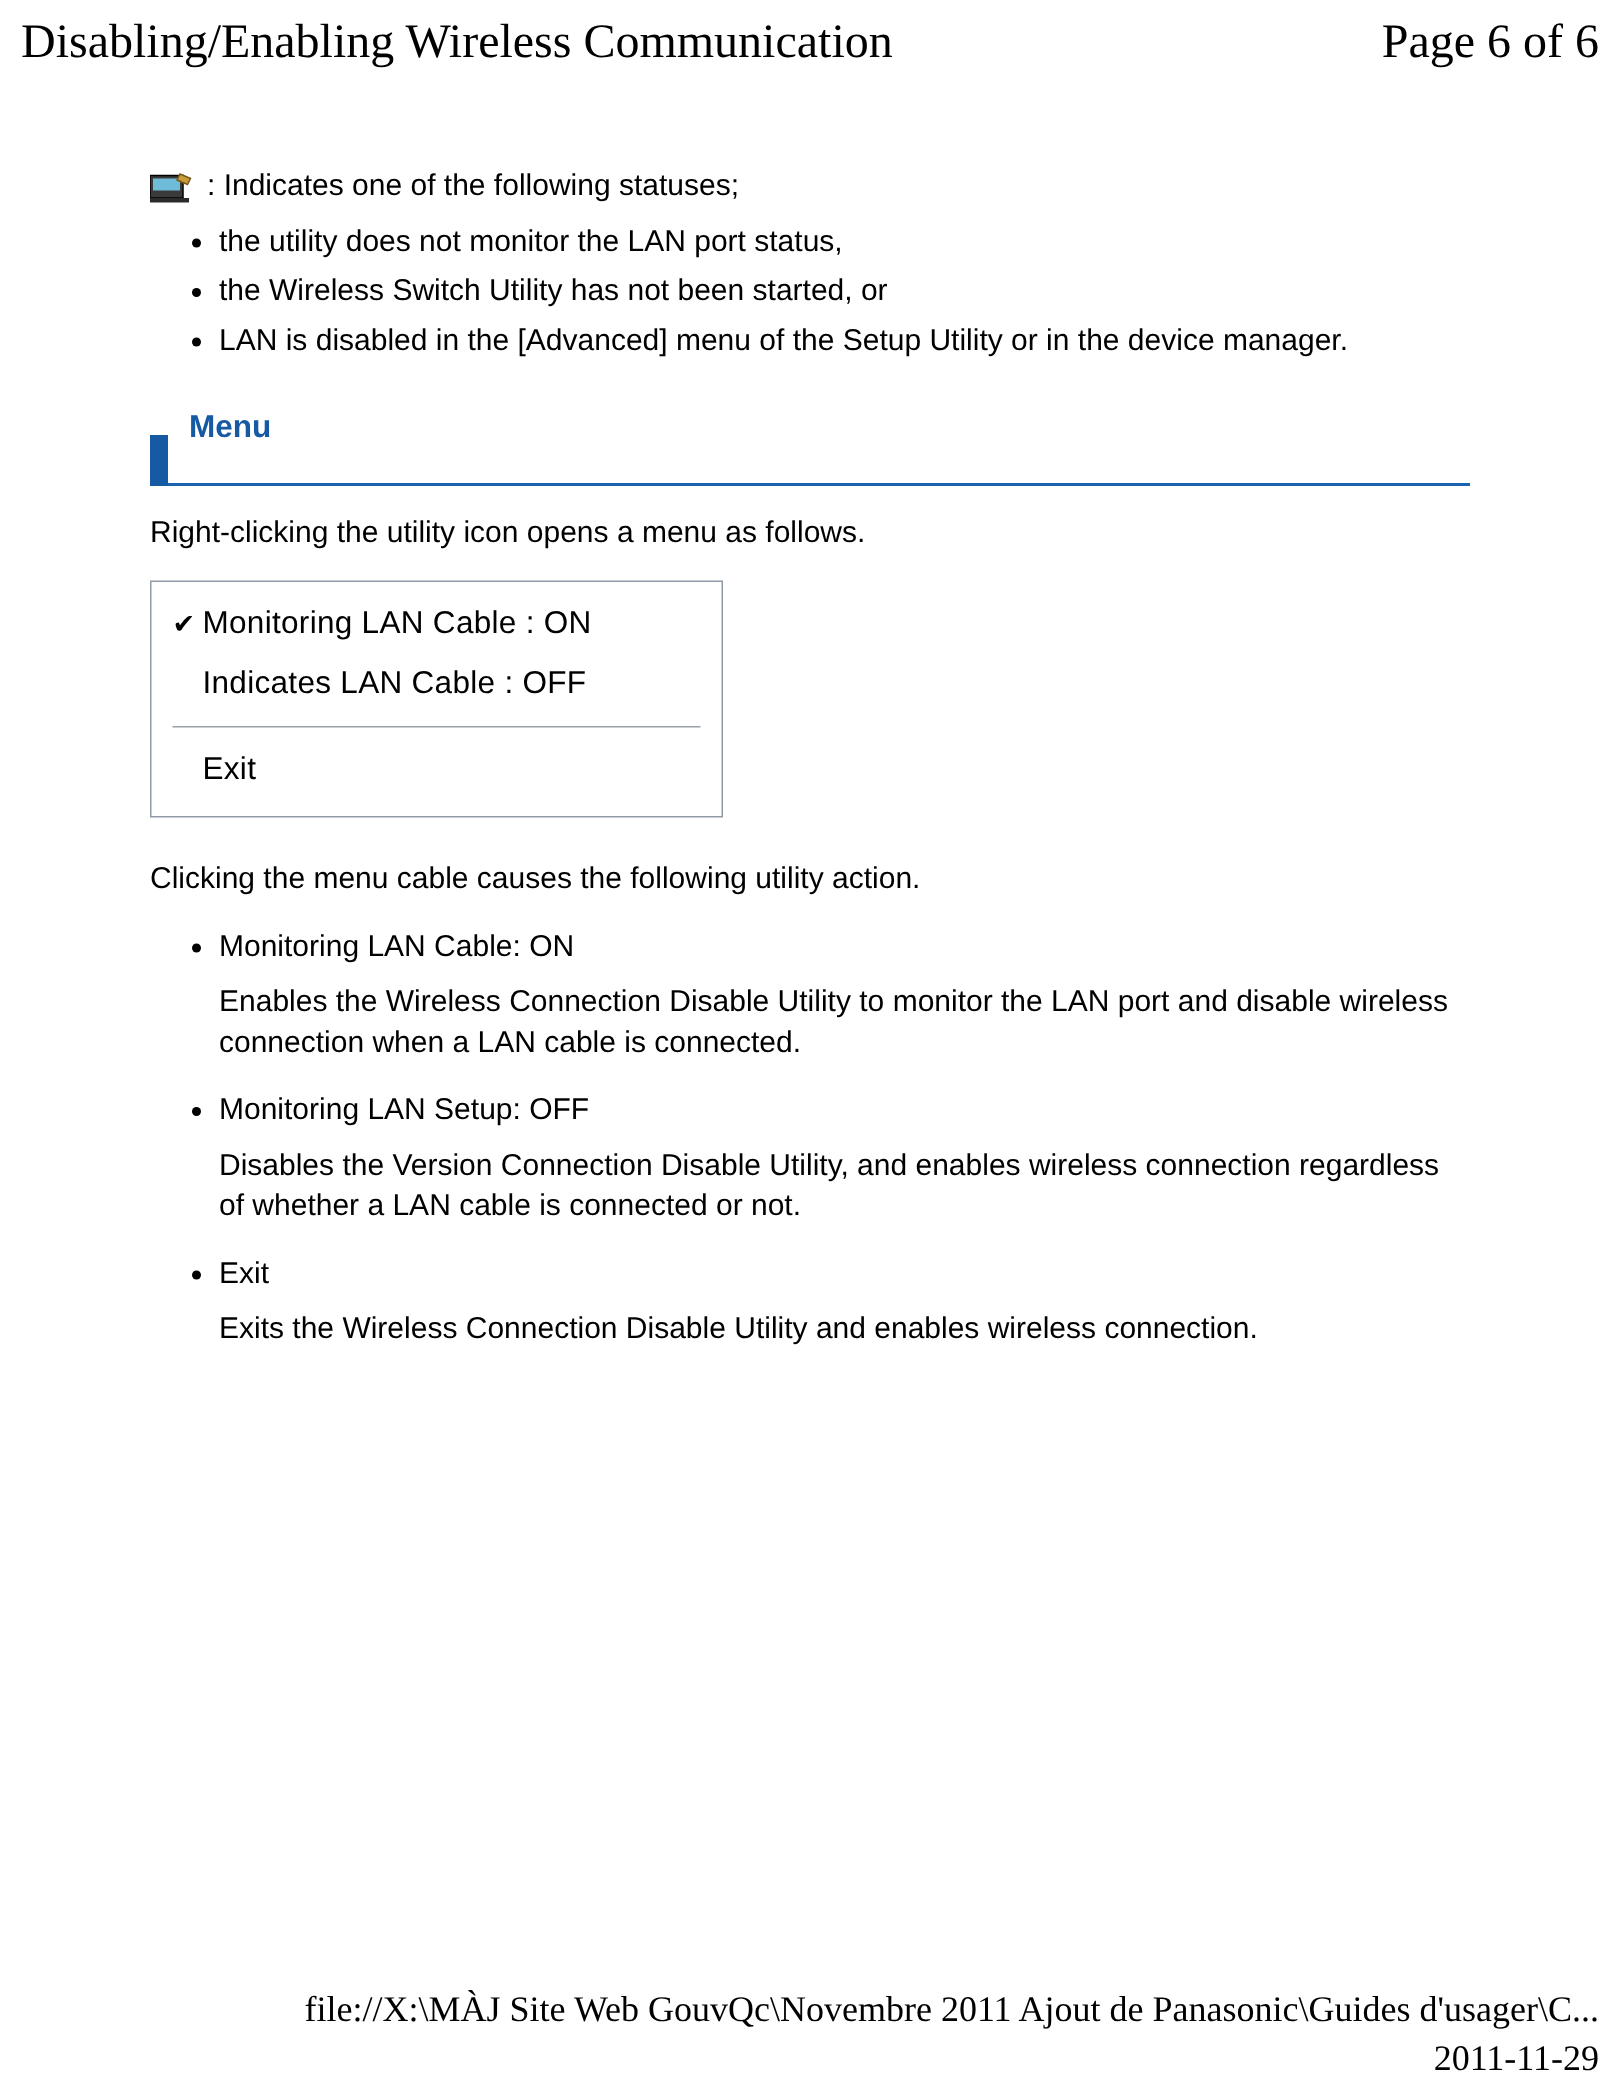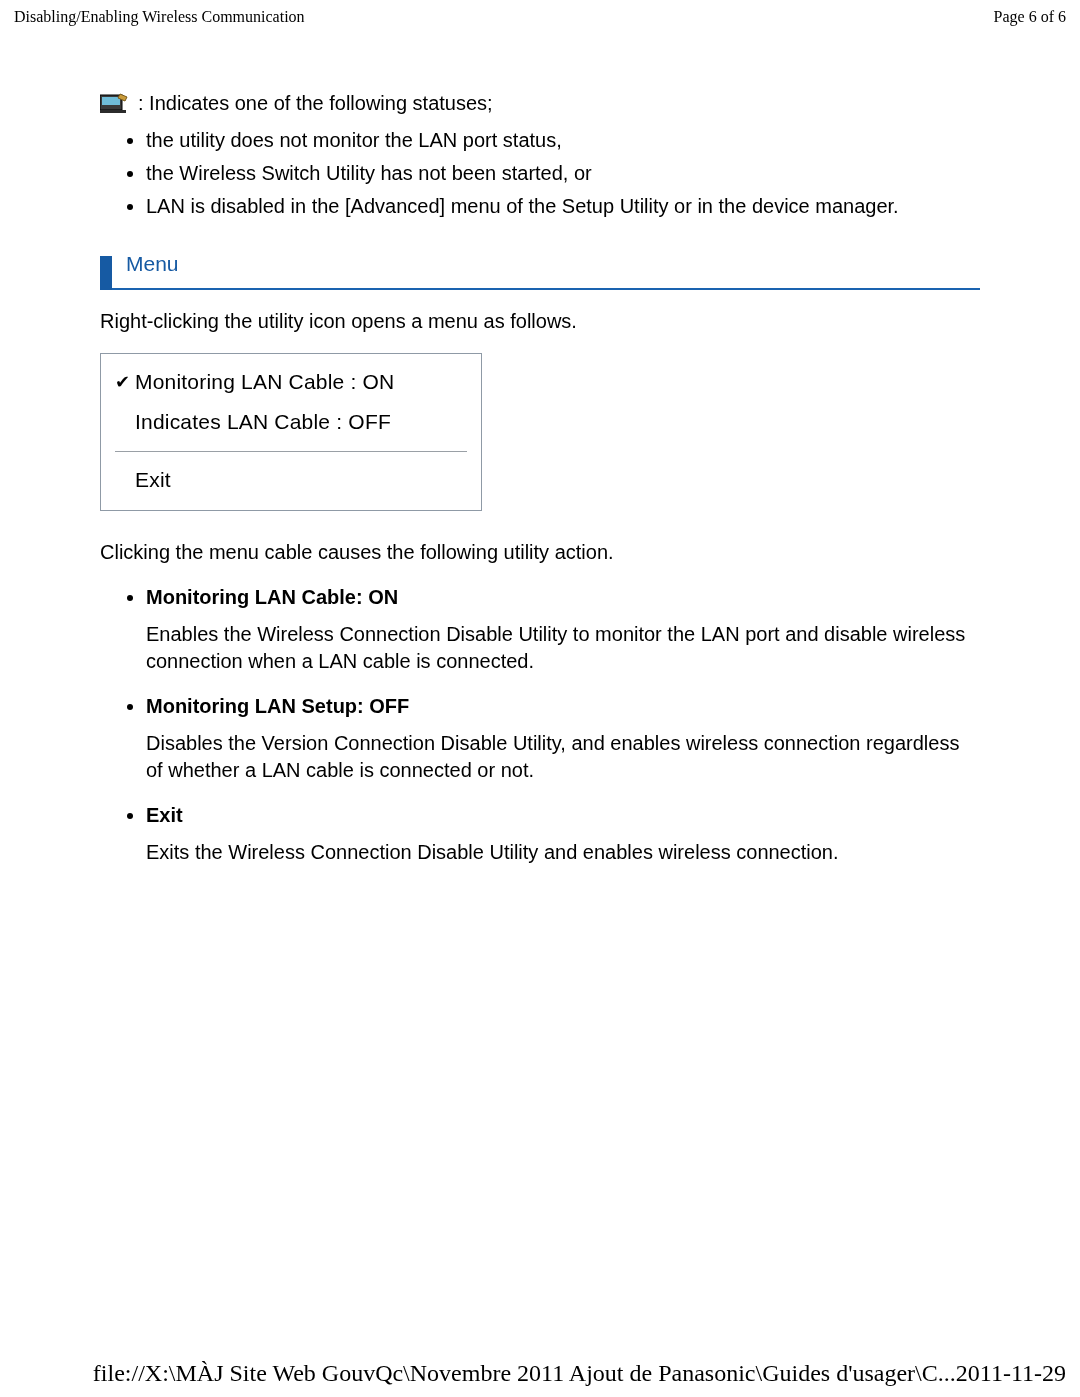--- a/index.html
+++ b/index.html
@@ -16,21 +16,21 @@
     line-height:1.35;
     width:1080px;
     height:1397px;
     position:relative;
     box-sizing:border-box;
   }
   .header-bar{
     display:flex;justify-content:space-between;align-items:flex-start;
     padding:6px 14px 22px 14px;
     font-family:"Times New Roman",Times,serif;
-    font-size:16px;
+    font-size:32px;
   }
   .content{
     padding:0 100px 0 100px;
   }
   .icon-row{
     display:flex;align-items:center;gap:8px;
     margin-top:40px;
   }
   .tray-icon{
     width:30px;height:22px;flex:0 0 auto;
@@ -43,22 +43,22 @@
   .section-head{
     display:flex;align-items:flex-end;gap:14px;
     border-bottom:2px solid var(--rule);
     margin:8px 0 18px 0;
   }
   .section-head .bar{
     width:12px;height:34px;background:var(--accent);
     margin-bottom:-2px;
   }
   .section-head .label{
-    color:var(--accent);font-weight:normal;font-size:21px;
-    padding-bottom:10px;
+    color:var(--accent);font-weight:bold;font-size:21px;
+    padding-bottom:22px;
   }
   .para{margin:10px 0 18px 0;}
   .menu-box{
     border:1px solid var(--menu-border);
     width:380px;
     padding:8px 0 10px 0;
     font-family:Tahoma,Verdana,Arial,sans-serif;
     font-size:21px;
     color:#000;
     letter-spacing:.2px;
@@ -72,28 +72,29 @@
   }
   .menu-sep{
     height:1px;background:var(--menu-sep);
     margin:8px 14px;
   }
   .desc-list{
     margin:4px 0 0 24px;
     padding-left:22px;
   }
   .desc-list > li{margin:18px 0;}
-  .desc-list .ttl{font-weight:bold;display:block;margin-bottom:10px;}
+  .desc-list .ttl{font-weight:normal;display:block;margin-bottom:10px;}
   .desc-list .body{display:block;}
   .footer-bar{
     position:absolute;left:0;right:0;bottom:8px;
     display:flex;justify-content:flex-end;align-items:flex-end;
     padding:0 14px;
     font-family:"Times New Roman",Times,serif;
     font-size:24px;
+    flex-direction:column;
   }
 </style>
 </head>
 <body>
 
 <div class="header-bar">
   <div>Disabling/Enabling Wireless Communication</div>
   <div>Page 6 of 6</div>
 </div>
 

